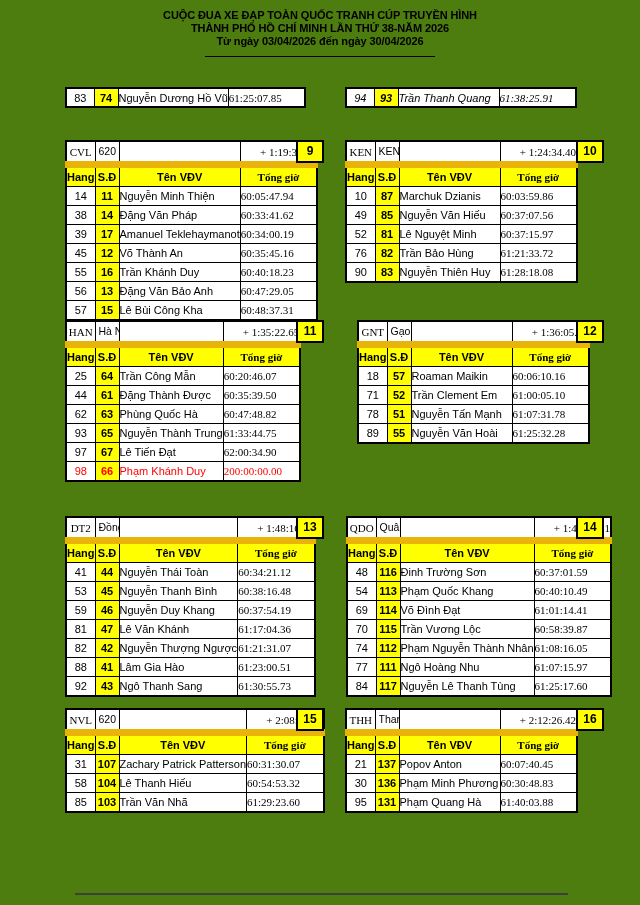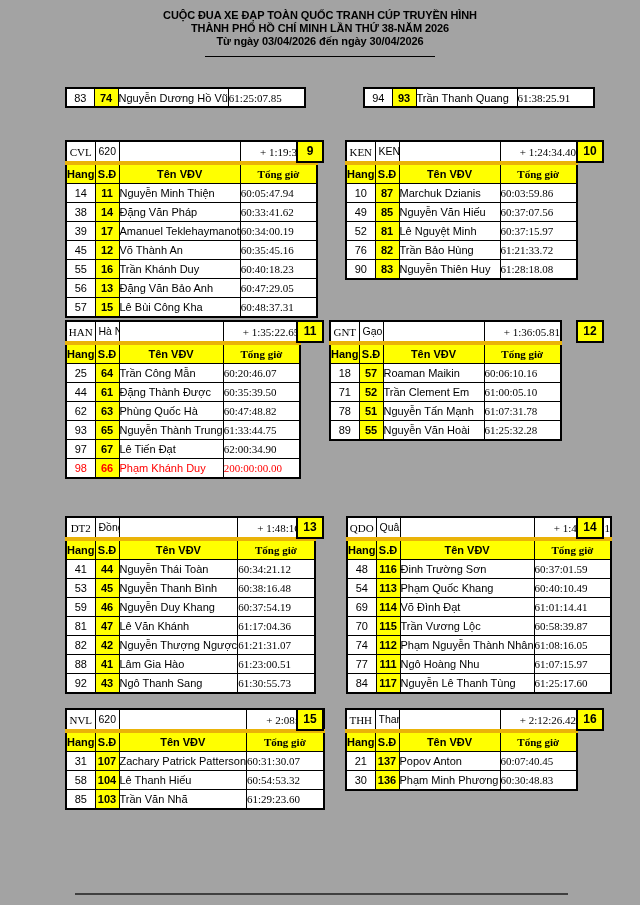--- a/index.html
+++ b/index.html
@@ -1,30 +1,30 @@
 <!DOCTYPE html>
 <html style="--hl: #ffff00; --alert: #ff0000;"><head>
 <meta charset="utf-8">
 <style>
   html,body { margin:0; padding:0; background:#fff; }
   .page {
-    position:relative; width:640px; height:905px; background:#a3a3a3;
+    position:relative; width:640px; height:905px; background:#4d7c0f;
     font-family:"Liberation Sans", sans-serif; color:#000; overflow:hidden;
   }
   .doc-title { position:absolute; top:9px; left:0; width:100%; text-align:center;
     font-weight:bold; font-size:11px; line-height:13px; letter-spacing:-0.1px; }
   .divider-top { position:absolute; top:56px; left:205px; width:230px; border-top:1px solid #000; }
   .divider-bottom { position:absolute; top:893px; left:75px; width:493px; border-top:2px solid #3f3f3f; }
 
   table.rtable { position:absolute; border-collapse:collapse; table-layout:fixed;
     border:2px solid #000; background:#fff; }
   table.rtable td { border:1px solid #000; height:18px; padding:0; overflow:hidden;
     white-space:nowrap; font-size:11px; vertical-align:middle; }
 
-  tr.title-row td { height:19px; border-bottom:4px solid #eab308; }
+  tr.title-row td { height:19px; border-bottom:7px solid #eab308; }
   td.t-code  { text-align:center; font-family:"Liberation Serif", serif; font-size:12px; }
   td.t-mid   { position:relative; overflow:visible; }
   span.t-name{ position:absolute; left:3px; top:3px; white-space:nowrap; z-index:3;
                font-size:10.5px; max-width:122px; overflow:hidden; display:inline-block; }
   td.t-total { text-align:right; padding-right:3px; font-family:"Liberation Serif", serif; font-size:11.5px; }
 
   tr.head-row td { background:var(--hl,#ffff00); font-weight:bold; text-align:center; }
   td.h-total { font-family:"Liberation Serif", serif; font-size:11.5px; }
 
   td.c-rank { text-align:center; }
@@ -58,21 +58,21 @@
         </colgroup>
         <tbody>
           <tr class="rider-row">
             <td class="c-rank">83</td>
             <td class="c-bib">74</td>
             <td class="c-name">Nguyễn Dương Hồ Vũ</td>
             <td class="c-time">61:25:07.85</td>
           </tr>
         </tbody>
       </table>
-      <table class="rtable srow" style="left: 363px; top: 87px;">
+      <table class="rtable srow" style="left: 345px; top: 87px; font-style: italic;">
         <colgroup>
           <col style="width: 28px;">
           <col style="width: 24px;">
           <col style="width: 101px;">
           <col style="width: 77px;">
         </colgroup>
         <tbody>
           <tr class="rider-row">
             <td class="c-rank">94</td>
             <td class="c-bib">93</td>
@@ -257,21 +257,21 @@
           </tr>
           <tr class="rider-row alert-row">
             <td class="c-rank">98</td>
             <td class="c-bib">66</td>
             <td class="c-name">Phạm Khánh Duy</td>
             <td class="c-time">200:00:00.00</td>
           </tr>
         </tbody>
       </table>
       <div class="badge" style="left: 296px; top: 320px;">11</div>
-      <table class="rtable" style="left: 329px; top: 320px;">
+      <table class="rtable" style="left: 357px; top: 320px;">
         <colgroup>
           <col style="width: 28px;">
           <col style="width: 24px;">
           <col style="width: 101px;">
           <col style="width: 77px;">
         </colgroup>
         <tbody>
           <tr class="title-row">
             <td class="t-code">GNT</td>
             <td class="t-mid">
@@ -517,18 +517,24 @@
             <td class="c-bib">137</td>
             <td class="c-name">Popov Anton</td>
             <td class="c-time">60:07:40.45</td>
           </tr>
           <tr class="rider-row">
             <td class="c-rank">30</td>
             <td class="c-bib">136</td>
             <td class="c-name">Phạm Minh Phương</td>
             <td class="c-time">60:30:48.83</td>
           </tr>
+          <tr class="rider-row">
+            <td class="c-rank">95</td>
+            <td class="c-bib">131</td>
+            <td class="c-name">Phạm Quang Hà</td>
+            <td class="c-time">61:40:03.88</td>
+          </tr>
         </tbody>
       </table>
       <div class="badge" style="left: 576px; top: 708px;">16</div>
     </div>
   <div class="divider-bottom"></div>
 </div>
 
 </body></html>

